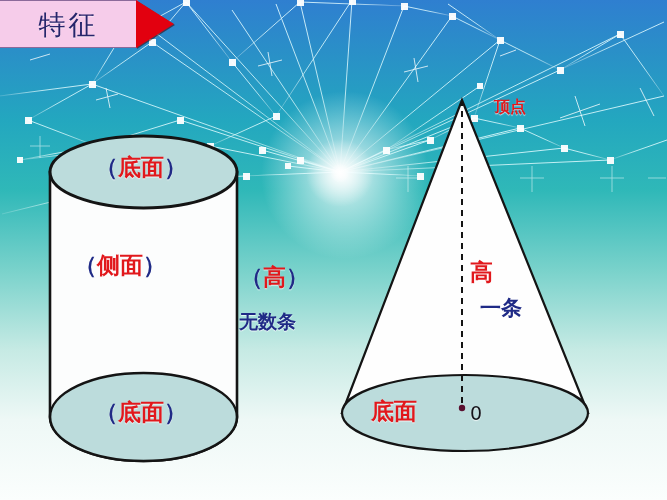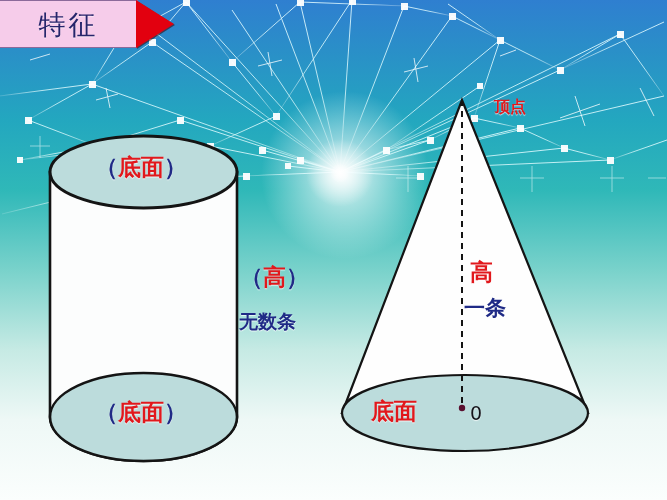--- a/index.html
+++ b/index.html
@@ -60,21 +60,21 @@
   .red{color:#e1181c;}
   .blue{color:#1f2a86;}
   .paren{color:#1f2a86;font-weight:bold;}
   #lbl-top-base   {left:95px; top:156px; font-size:23px;}
   #lbl-lateral    {left:74px; top:254px; font-size:23px;}
   #lbl-bottom-base{left:95px; top:401px; font-size:23px;}
   #lbl-cyl-h      {left:240px;top:266px; font-size:23px;}
   #lbl-cyl-hcount {left:239px;top:312px; font-size:19px;}
   #lbl-apex       {left:494px;top:99px;  font-size:16px;}
   #lbl-cone-h     {left:470px;top:261px; font-size:23px;}
-  #lbl-cone-hcount{left:464px;top:298px; font-size:21px;}
+  #lbl-cone-hcount{left:480px;top:298px; font-size:21px;}
   #lbl-cone-base  {left:371px;top:400px; font-size:23px;}
   #lbl-origin     {left:470px;top:404px; font-size:19px;color:#13131a;font-weight:normal;}
 </style>
 </head>
 <body>
 
 <div id="slide">
 
   <svg id="net" viewBox="0 0 667 500" preserveAspectRatio="none">
     <defs>
@@ -229,20 +229,23 @@
       <ellipse cx="465" cy="413" rx="123" ry="38" fill="#bcdcdc" stroke="#141414" stroke-width="2.2"></ellipse>
       <path d="M462 100 L462 408" stroke="#141414" stroke-width="2" stroke-dasharray="6 5" fill="none"></path>
       <circle cx="462" cy="408" r="3.2" fill="#5a1030"></circle>
     </g>
   </svg>
 
   <div class="lbl" id="lbl-top-base">
     <span class="paren">（</span><span class="red">底面</span><span class="paren">）</span>
   </div>
 
+  <div class="lbl" id="lbl-lateral">
+    <span class="paren">（</span><span class="red">侧面</span><span class="paren">）</span>
+  </div>
 
   <div class="lbl" id="lbl-bottom-base">
     <span class="paren">（</span><span class="red">底面</span><span class="paren">）</span>
   </div>
 
   <div class="lbl" id="lbl-cyl-h">
     <span class="paren">（</span><span class="red">高</span><span class="paren">）</span>
   </div>
 
   <div class="lbl blue" id="lbl-cyl-hcount">无数条</div>

